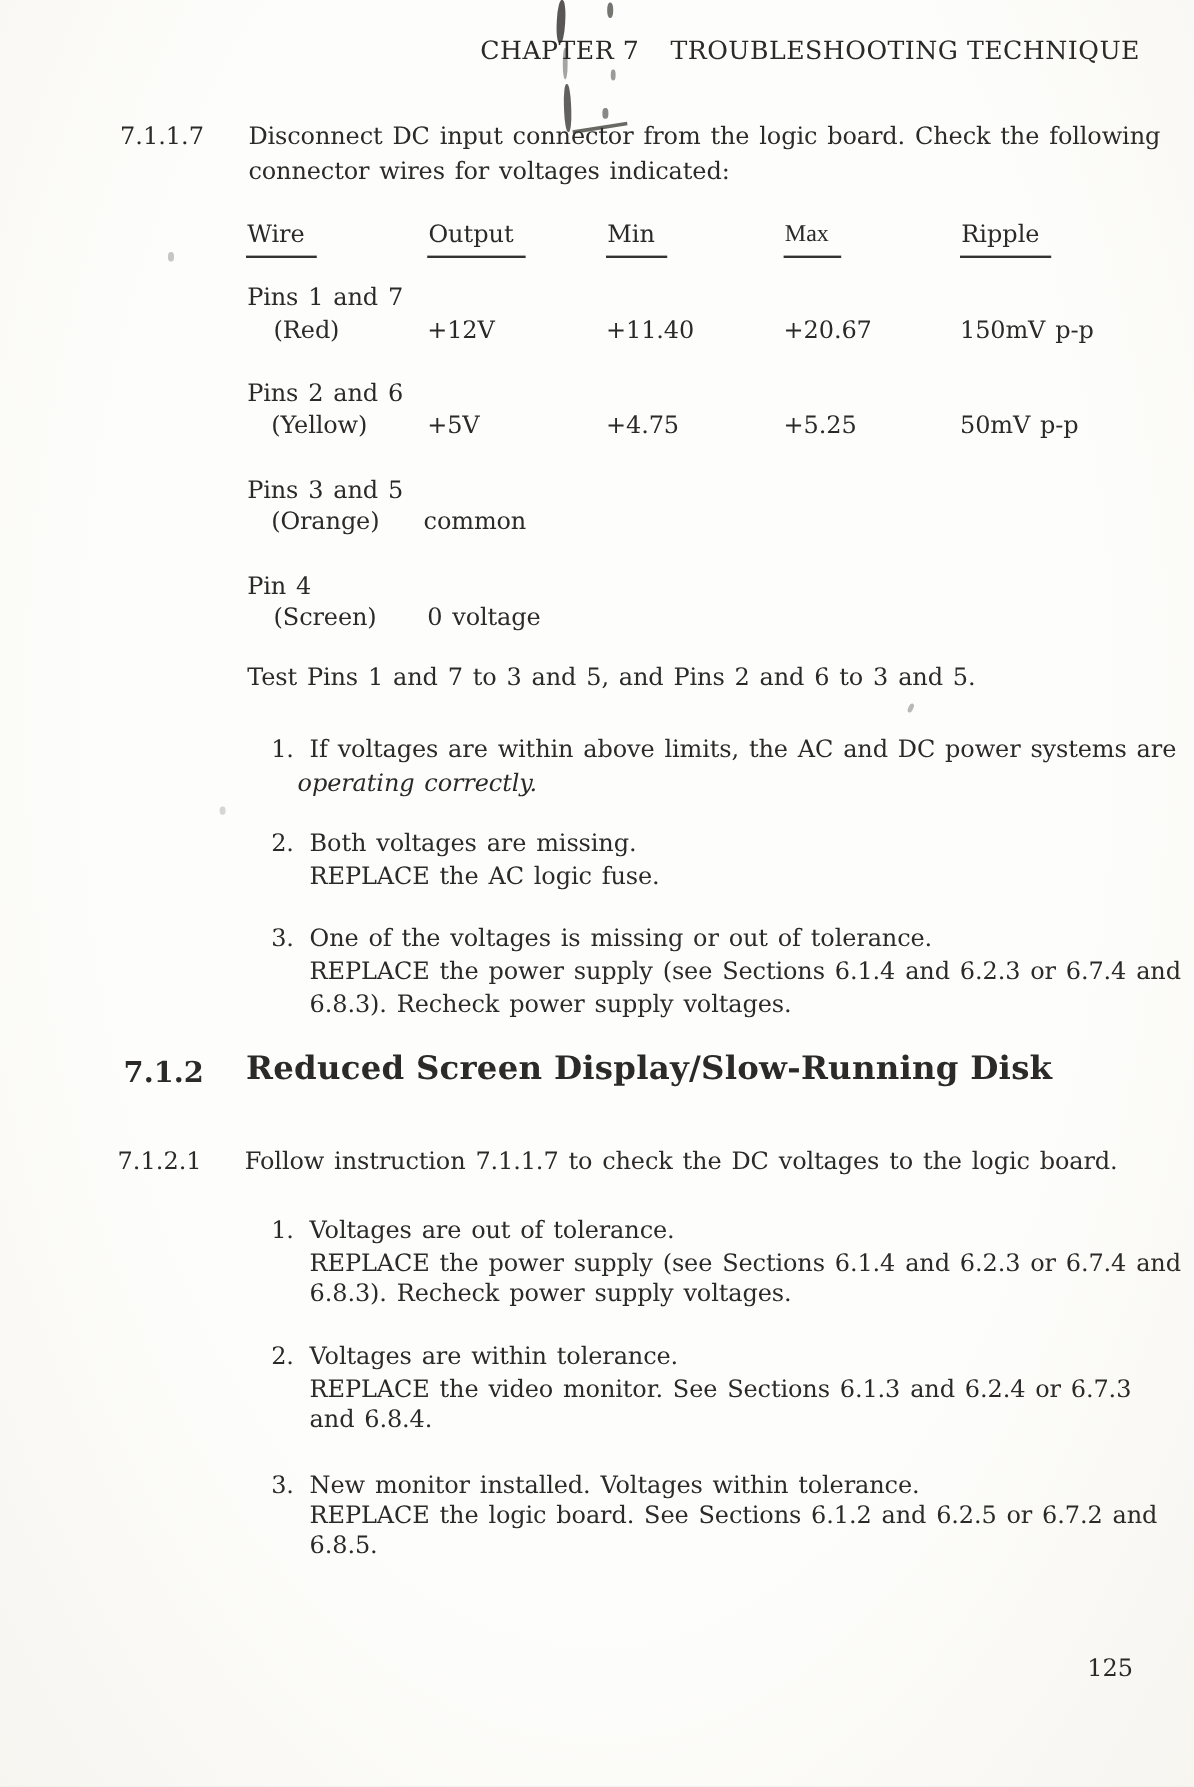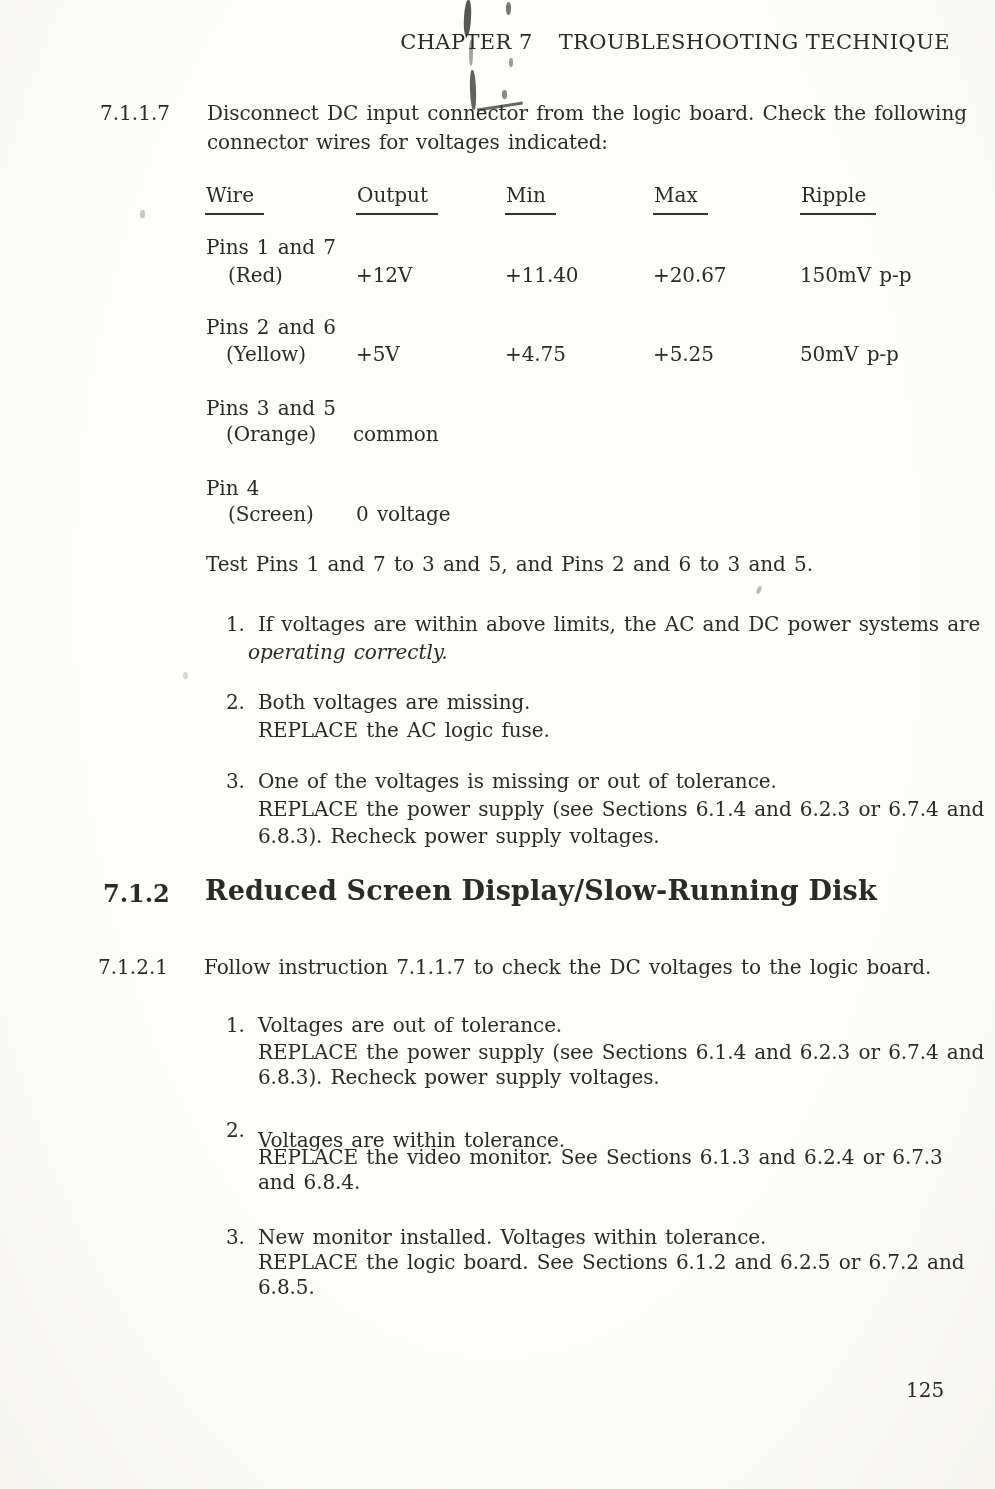--- a/index.html
+++ b/index.html
@@ -42,21 +42,21 @@
     <span>CHAPTER 7</span><span class="hdr-gap"></span><span>TROUBLESHOOTING TECHNIQUE</span>
   </div>
 
   <div class="abs sec-num" style="left:100px;top:100px;">7.1.1.7</div>
   <div class="abs body-txt" style="left:207px;top:100px;">Disconnect DC input connector from the logic board. Check the following</div>
   <div class="abs body-txt" style="left:207px;top:129px;">connector wires for voltages indicated:</div>
 
   <div class="abs th" style="left:205px;top:182px;">Wire</div>
   <div class="abs th" style="left:356px;top:182px;">Output</div>
   <div class="abs th" style="left:505px;top:182px;">Min</div>
-  <div class="abs th" style="left:653px;top:182px;">Max</div>
+  <div class="abs th" style="left:653px;top:182px;font-family:Liberation Serif, serif;">Max</div>
   <div class="abs th" style="left:800px;top:182px;">Ripple</div>
 
   <div class="abs body-txt" style="left:206px;top:234px;">Pins 1 and 7</div>
   <div class="abs body-txt" style="left:228px;top:262px;">(Red)</div>
   <div class="abs body-txt" style="left:356px;top:262px;">+12V</div>
   <div class="abs body-txt" style="left:505px;top:262px;">+11.40</div>
   <div class="abs body-txt" style="left:653px;top:262px;">+20.67</div>
   <div class="abs body-txt" style="left:800px;top:262px;">150mV p-p</div>
 
   <div class="abs body-txt" style="left:206px;top:314px;">Pins 2 and 6</div>
@@ -94,21 +94,21 @@
 
   <div class="abs sec-num" style="left:98px;top:954px;">7.1.2.1</div>
   <div class="abs body-txt" style="left:204px;top:954px;">Follow instruction 7.1.1.7 to check the DC voltages to the logic board.</div>
 
   <div class="abs body-txt" style="left:226px;top:1012px;">1.</div>
   <div class="abs body-txt" style="left:258px;top:1012px;">Voltages are out of tolerance.</div>
   <div class="abs body-txt" style="left:258px;top:1039px;">REPLACE the power supply (see Sections 6.1.4 and 6.2.3 or 6.7.4 and</div>
   <div class="abs body-txt" style="left:258px;top:1064px;">6.8.3). Recheck power supply voltages.</div>
 
   <div class="abs body-txt" style="left:226px;top:1117px;">2.</div>
-  <div class="abs body-txt" style="left:258px;top:1117px;margin-top:10px;">Voltages are within tolerance.</div>
+  <div class="abs body-txt" style="left:258px;top:1117px;">Voltages are within tolerance.</div>
   <div class="abs body-txt" style="left:258px;top:1144px;">REPLACE the video monitor. See Sections 6.1.3 and 6.2.4 or 6.7.3</div>
   <div class="abs body-txt" style="left:258px;top:1169px;">and 6.8.4.</div>
 
   <div class="abs body-txt" style="left:226px;top:1224px;">3.</div>
   <div class="abs body-txt" style="left:258px;top:1224px;">New monitor installed. Voltages within tolerance.</div>
   <div class="abs body-txt" style="left:258px;top:1249px;">REPLACE the logic board. See Sections 6.1.2 and 6.2.5 or 6.7.2 and</div>
   <div class="abs body-txt" style="left:258px;top:1274px;">6.8.5.</div>
 
   <div class="abs pgnum" style="left:906px;top:1377px;">125</div>
 

